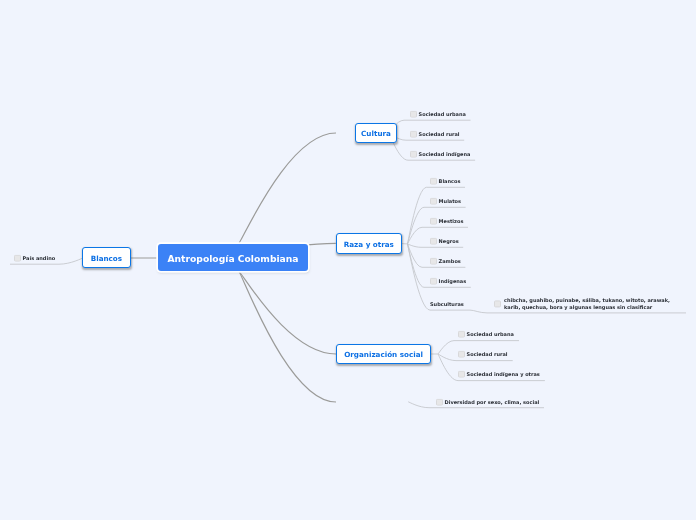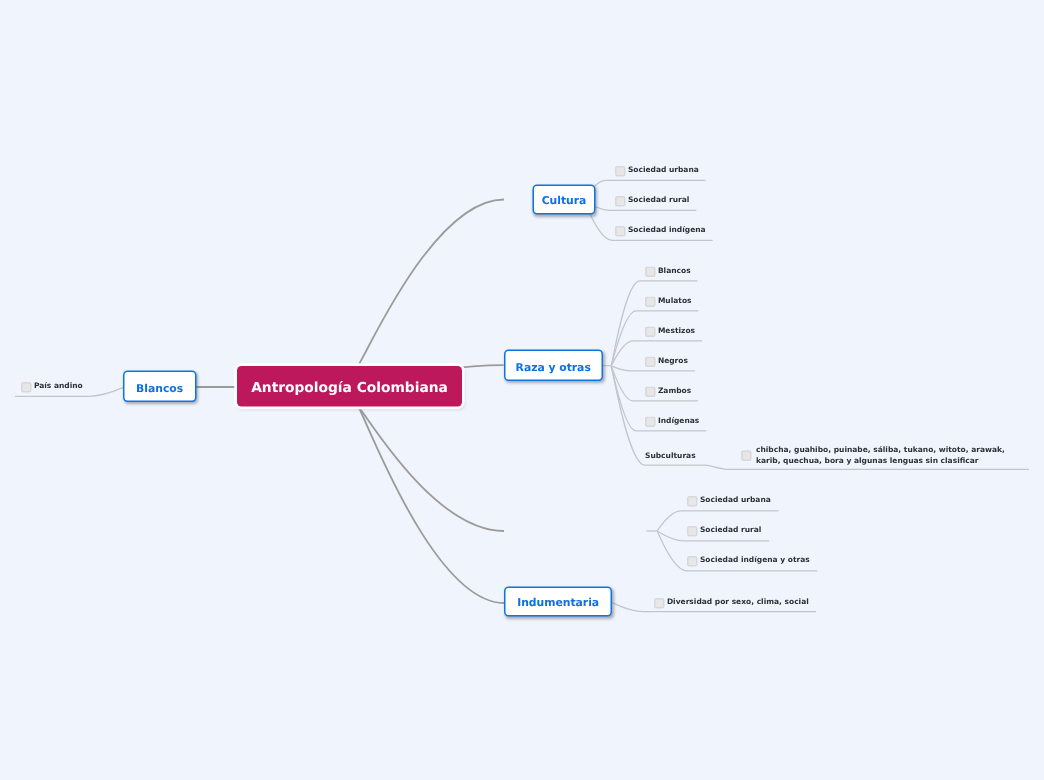--- a/index.html
+++ b/index.html
@@ -2,21 +2,21 @@
 <html><head>
 <meta charset="utf-8">
 <style>
   html,body{margin:0;padding:0;}
   body{width:696px;height:520px;background:#f0f4fd;overflow:hidden;
        font-family:"DejaVu Sans",sans-serif;-webkit-font-smoothing:antialiased;}
   #stage{position:relative;width:696px;height:520px;}
   .leaf,.node{will-change:transform;}
   svg.links{position:absolute;left:0;top:0;width:696px;height:520px;overflow:visible;}
   .node{position:absolute;box-sizing:border-box;white-space:nowrap;transform:translateZ(0);}
-  .root{background:#be185d;color:#fff;border-radius:3px;font-weight:bold;
+  .root{background:#3b82f6;color:#fff;border-radius:3px;font-weight:bold;
         display:flex;align-items:center;justify-content:center;font-size:9.2px;padding-top:2.6px;
         box-shadow:0 0 0 1.8px #fff, 0.8px 1.5px 2.5px rgba(90,90,90,.28);}
   .branch{background:#fff;border:1.9px solid #0b76e6;border-radius:3px;color:#0d70e4;
         font-weight:bold;display:flex;align-items:center;justify-content:center;
         font-size:7.2px;line-height:1;padding-top:1.6px;box-shadow:0.8px 1.2px 2px rgba(70,70,70,.42);}
   .leaf{position:absolute;display:flex;align-items:center;transform:translate3d(0,-50%,0);}
   .cb{box-sizing:border-box;width:6.6px;height:6.6px;background:#e7e7e8;border:0.8px solid #d8d8da;border-radius:1.5px;
       flex:0 0 auto;}
   .ltx{margin-left:2px;font-size:5px;color:#2b2f36;font-weight:bold;line-height:6px;}
   .ltx.nolead{margin-left:0;}
@@ -53,21 +53,21 @@
       <path d="M 438 354 C 438.6 354 448 380.6 458 380.6 L 544.9 380.6" fill="none" stroke="#c3c5ca" stroke-width="0.85" stroke-linecap="butt"></path>
       <path d="M 408.2 401.8 C 408.824 401.8 418.6 407.7 429 407.7 L 544 407.7" fill="none" stroke="#c3c5ca" stroke-width="0.85" stroke-linecap="butt"></path>
     </svg>
 
   <div class="node root" style="left:158px;top:244px;width:150px;height:27px;">Antropología Colombiana</div>
 
   <div class="node branch" style="left:82.4px;top:247.4px;width:48.8px;height:20.8px;">Blancos</div>
 
   <div class="node branch" style="left:319px;top:123.1px;width:42px;height:20.3px;margin-left:36px;">Cultura</div>
   <div class="node branch" style="left:335.7px;top:232.9px;width:65.6px;height:20.8px;">Raza y otras</div>
-  <div class="node branch" style="left:335.8px;top:391.4px;width:72.2px;height:20.3px;">Indumentaria</div>
+  <div class="node branch" style="left:335.8px;top:343.6px;width:95.2px;height:20.3px;">Organización social</div>
 
   <div class="leaf" style="left:13.7px;top:257.7px;">
     <span class="cb"></span>
     <span class="ltx">País andino</span>
   </div>
 
   <div class="leaf" style="left:409.6px;top:113.9px;">
     <span class="cb"></span>
     <span class="ltx">Sociedad urbana</span>
   </div>

